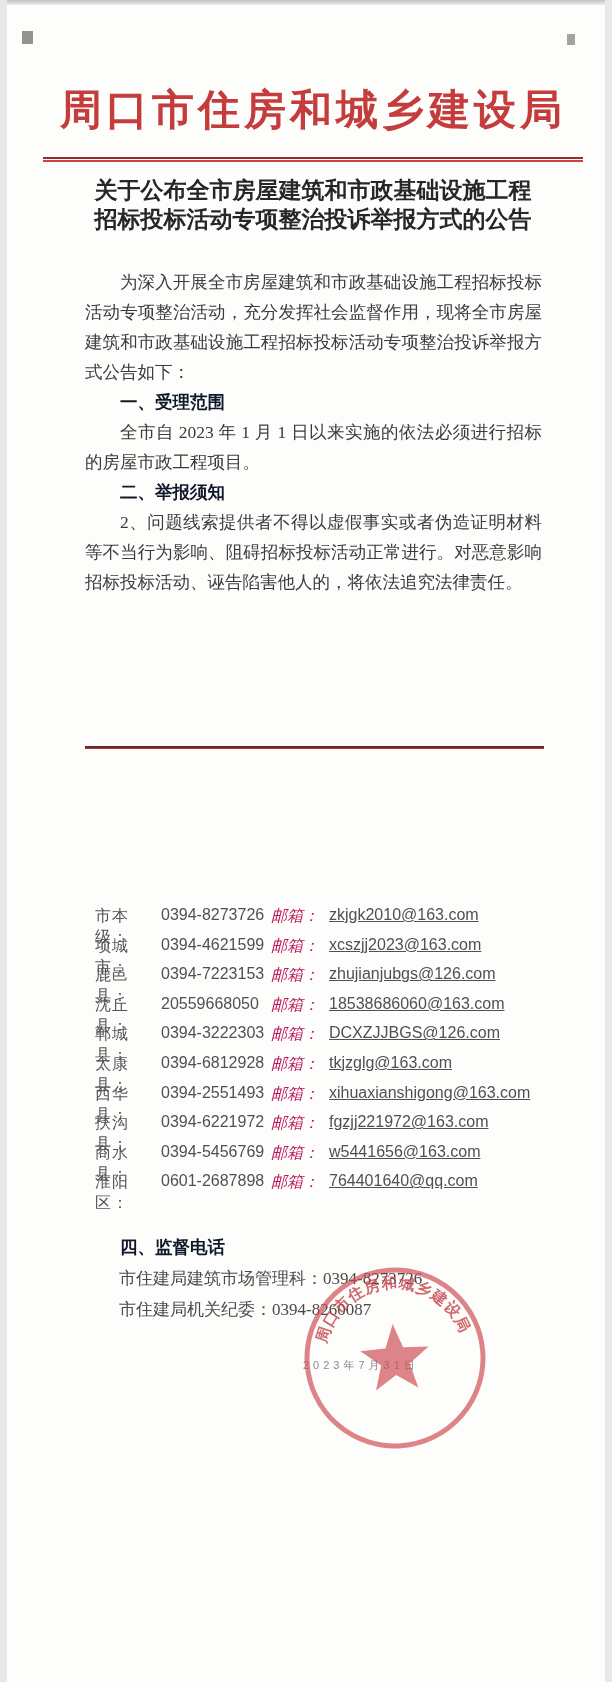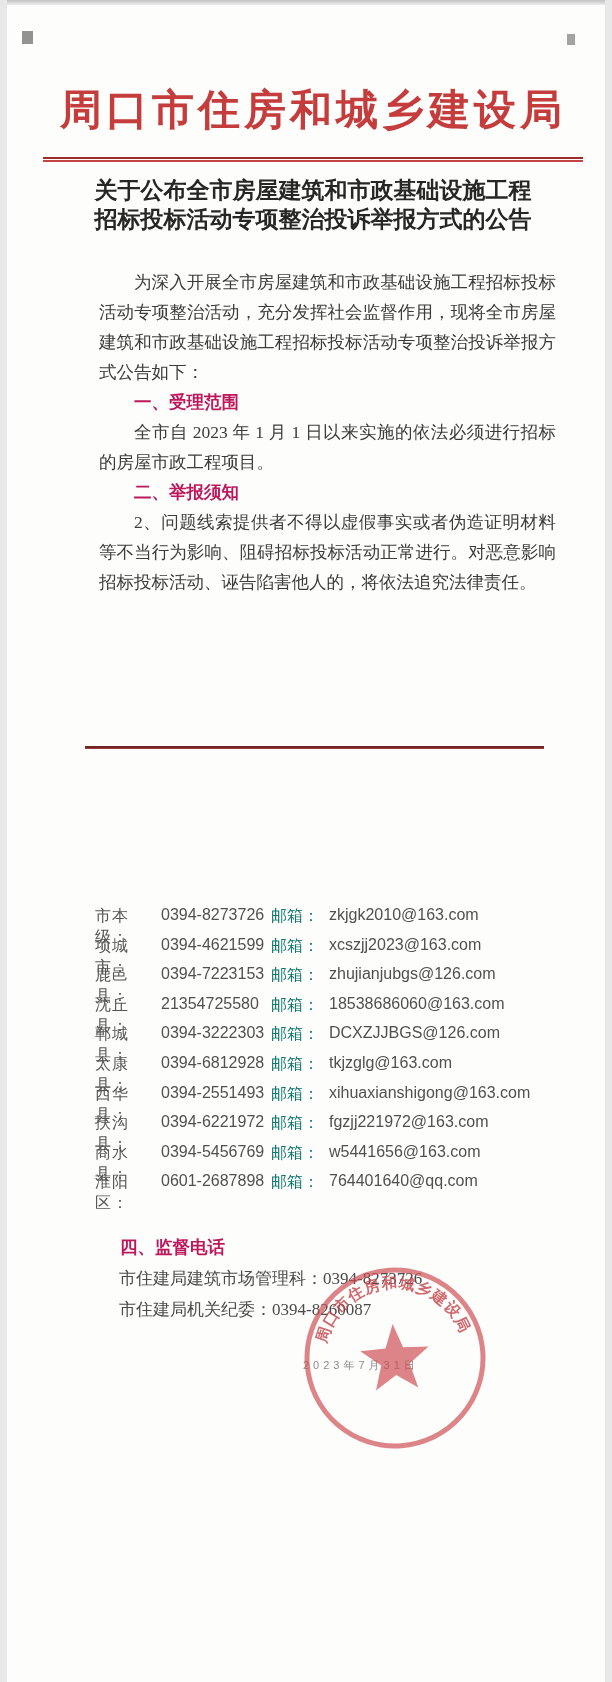--- a/index.html
+++ b/index.html
@@ -34,46 +34,46 @@
 
   
   .doc-title {
     position:absolute; top:176px; left:86px; width:440px;
     text-align:center; font-size:23px; line-height:29px;
     font-weight:bold; color:#262626;
   }
 
   
   .doc-body {
-    position:absolute; top:267px; left:92px; width:457px;
+    position:absolute; top:267px; left:78px; width:457px;
     font-size:17.5px; line-height:30px; color:#3b3b3b;
     text-align:justify;
   }
   .para { margin:0; text-indent:2em; }
   .sec-heading {
-    margin:0; text-indent:2em; font-weight:bold; color:#be185d;
+    margin:0; text-indent:2em; font-weight:bold; color:#0f172a;
     font-family:"Liberation Sans", sans-serif;
   }
 
   .divider {
     position:absolute; top:746px; left:78px; width:459px; height:3px;
     background:linear-gradient(#6f2424 45%, #b04646);
   }
 
   
   .contacts {
     position:absolute; top:906px; left:88px; width:462px;
     font-family:"Liberation Sans", sans-serif;
     font-size:16px; color:#505050;
   }
   .contact-row { display:flex; height:29.6px; align-items:flex-start; }
   .c-region { width:66px; letter-spacing:1px; color:#555; }
   .c-phone  { width:110px; }
-  .c-maillabel { width:58px; color:#0f766e; }
-  .c-email { flex:1; }
+  .c-maillabel { width:58px; color:#be185d;font-style:italic; }
+  .c-email { flex:1;text-decoration:underline; }
 
   
   .supervision {
     position:absolute; top:1232px; left:78px; width:457px;
     font-size:17px; line-height:31px; color:#4a4a4a;
   }
   .supervision .sec-heading { font-size:17.5px; }
   .sup-line { margin:0; text-indent:2em; }
 
   
@@ -131,21 +131,21 @@
       <span class="c-email">xcszjj2023@163.com</span>
     </div>
     <div class="contact-row">
       <span class="c-region">鹿邑县：</span>
       <span class="c-phone">0394-7223153</span>
       <span class="c-maillabel">邮箱：</span>
       <span class="c-email">zhujianjubgs@126.com</span>
     </div>
     <div class="contact-row">
       <span class="c-region">沈丘县：</span>
-      <span class="c-phone">21354725580</span>
+      <span class="c-phone">20559668050</span>
       <span class="c-maillabel">邮箱：</span>
       <span class="c-email">18538686060@163.com</span>
     </div>
     <div class="contact-row">
       <span class="c-region">郸城县：</span>
       <span class="c-phone">0394-3222303</span>
       <span class="c-maillabel">邮箱：</span>
       <span class="c-email">DCXZJJBGS@126.com</span>
     </div>
     <div class="contact-row">

